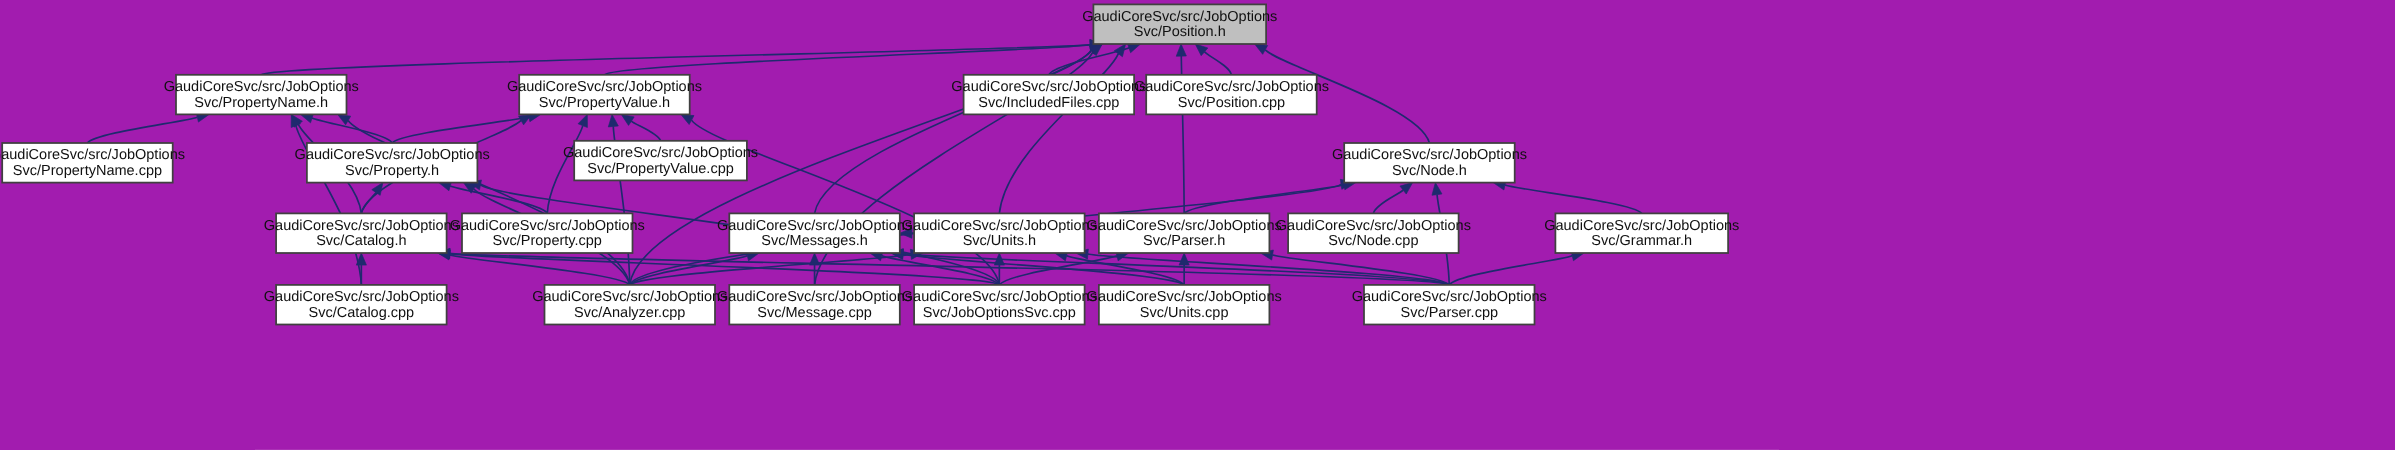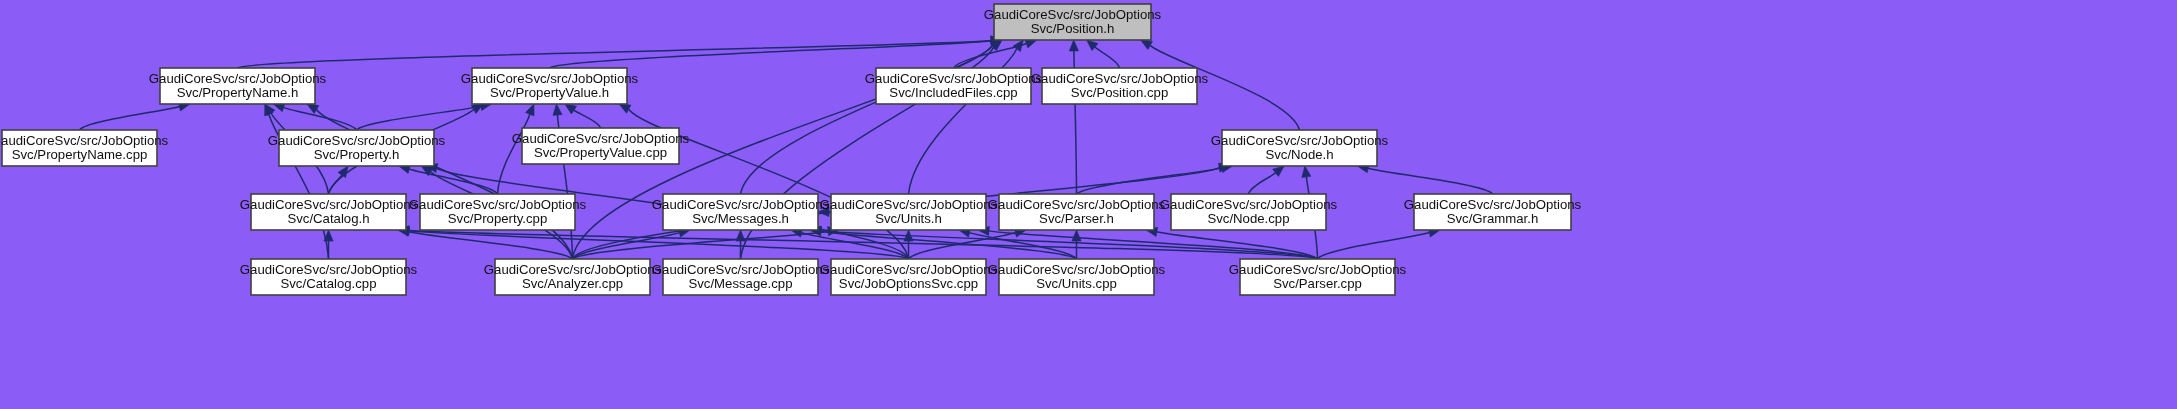--- a/index.html
+++ b/index.html
@@ -4,21 +4,21 @@
 <style>
   html, body {
     margin: 0;
     padding: 0;
     background: #ffffff;
   }
   #graph-root {
     position: relative;
     width: 2177px;
     height: 409px;
-    background: #8b5cf6;
+    background: #a21caf;
     font-family: "Liberation Sans", sans-serif;
   }
   #graph-svg {
     position: absolute;
     left: 0;
     top: 0;
     width: 2177px;
     height: 409px;
     display: block;
   }

